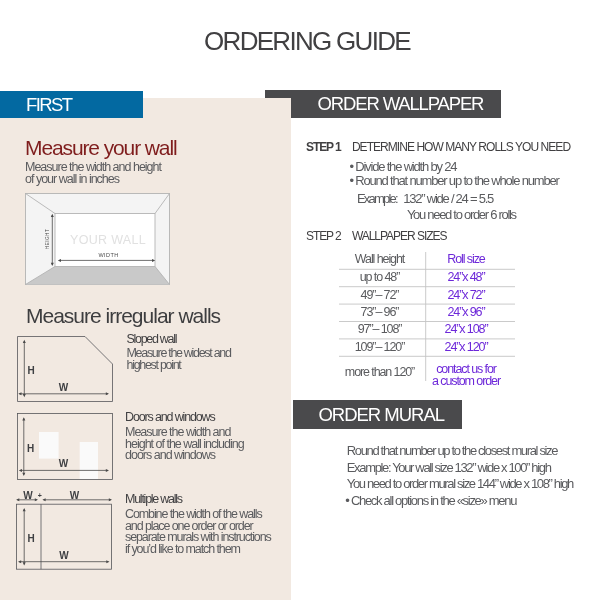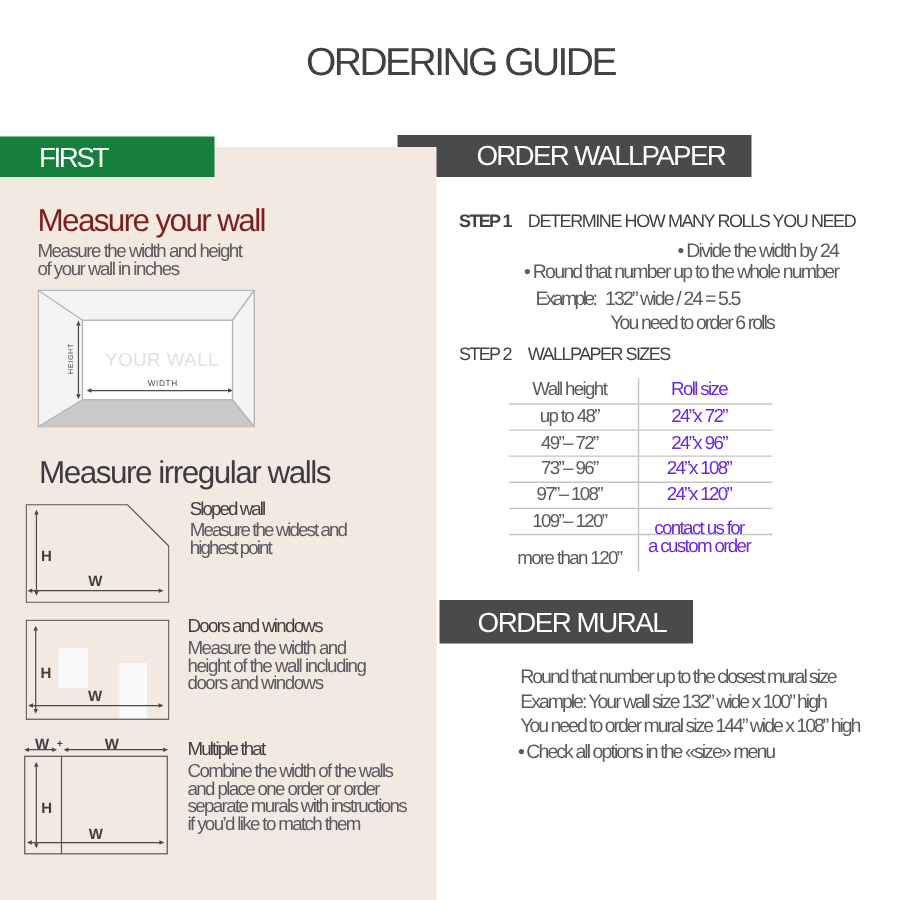--- a/index.html
+++ b/index.html
@@ -9,21 +9,21 @@
 </style>
 </head>
 <body>
 
 <div class="abs" style="left:7px;top:25.5px;width:600px;text-align:center;font-size:26px;color:#414042;letter-spacing:-1.7px;">ORDERING GUIDE</div>
 
 <div class="abs" style="left:265px;top:90px;width:236px;height:27.5px;background:#4a4a4c;"></div>
 
 <div class="abs" style="left:0;top:98px;width:291px;height:502px;background:#f2e9e1;"></div>
 
-<div class="abs" style="left:0;top:90.5px;width:142.5px;height:27px;background:#15803d;color:#fff;font-size:18.5px;line-height:27.5px;padding-left:26px;box-sizing:border-box;letter-spacing:-1.6px;">FIRST</div>
+<div class="abs" style="left:0;top:90.5px;width:142.5px;height:27px;background:#0369a1;color:#fff;font-size:18.5px;line-height:27.5px;padding-left:26px;box-sizing:border-box;letter-spacing:-1.6px;">FIRST</div>
 
 <div class="abs" style="left:317.6px;top:90px;height:27.5px;color:#fff;font-size:18.5px;line-height:28.5px;letter-spacing:-1.15px;">ORDER WALLPAPER</div>
 
 <div class="abs" style="left:25px;top:136px;font-size:21px;color:#7f1d1d;letter-spacing:-1.11px;">Measure your wall</div>
 
 <div class="abs" style="left:25px;top:162px;font-size:12.5px;line-height:11.6px;color:#5a5b5e;letter-spacing:-1.0px;">Measure the width and height<br>of your wall in inches</div>
 
 <svg class="abs" style="left:25px;top:193px;" width="145" height="92" viewBox="0 0 145 92">
 
   <rect x="0.5" y="0.5" width="144" height="91" fill="#f4f4f4" stroke="#b3b3b3" stroke-width="0.9"></rect>
@@ -124,29 +124,29 @@
 
   <text x="15.1" y="54" font-size="10" fill="#3f4043" text-anchor="middle" font-weight="bold">H</text>
 
   <line x1="3.2" y1="73.7" x2="92.3" y2="73.7" stroke="#4a4a4a" stroke-width="0.8"></line>
   <polygon points="2,73.7 5.2,72.2 5.2,75.2" fill="#4a4a4a"></polygon>
   <polygon points="93.5,73.7 90.3,72.2 90.3,75.2" fill="#4a4a4a"></polygon>
 
   <text x="47.9" y="71" font-size="10" fill="#3f4043" text-anchor="middle" font-weight="bold">W</text>
 </svg>
 
-<div class="abs" style="left:125px;top:491.5px;font-size:12.5px;color:#414042;letter-spacing:-1.25px;">Multiple that</div>
+<div class="abs" style="left:125px;top:491.5px;font-size:12.5px;color:#414042;letter-spacing:-1.25px;">Multiple walls</div>
 
 <div class="abs" style="left:125px;top:509px;font-size:12.5px;line-height:11.6px;color:#5a5b5e;letter-spacing:-1.1px;">Combine the width of the walls<br>and place one order or order<br>separate murals with instructions<br>if you’d like to match them</div>
 
 <div class="abs" style="left:306px;top:140px;font-size:12px;color:#414042;letter-spacing:-1.1px;font-weight:bold;">STEP 1</div>
 
 <div class="abs" style="left:351.9px;top:140px;font-size:12px;color:#414042;letter-spacing:-0.95px;">DETERMINE HOW MANY ROLLS YOU NEED</div>
 
-<div class="abs" style="left:349.4px;top:160px;font-size:13px;line-height:14.3px;color:#5a5b5e;letter-spacing:-1.18px;text-align:right;">• Divide the width by 24<br>• Round that number up to the whole number</div>
+<div class="abs" style="left:349.4px;top:160px;font-size:13px;line-height:14.3px;color:#5a5b5e;letter-spacing:-1.18px;">• Divide the width by 24<br>• Round that number up to the whole number</div>
 
 <div class="abs" style="left:357px;top:191px;font-size:13px;color:#5a5b5e;letter-spacing:-1.8px;text-align:right;">Example:</div>
 
 <div class="abs" style="left:403.3px;top:191px;font-size:13px;color:#5a5b5e;letter-spacing:-1.24px;">132” wide / 24 = 5.5</div>
 
 <div class="abs" style="left:406.9px;top:207px;font-size:13px;color:#5a5b5e;letter-spacing:-1.29px;">You need to order 6 rolls</div>
 
 <div class="abs" style="left:306px;top:229px;font-size:12px;color:#414042;letter-spacing:-1.1px;">STEP 2</div>
 
 <div class="abs" style="left:351.9px;top:229px;font-size:12px;color:#414042;letter-spacing:-1.03px;">WALLPAPER SIZES</div>
@@ -168,20 +168,21 @@
   <div style="height:17.4px;line-height:17.4px;">up to 48”</div>
   <div style="height:17.4px;line-height:17.4px;">49”– 72”</div>
   <div style="height:17.4px;line-height:17.4px;">73”– 96”</div>
   <div style="height:17.4px;line-height:17.4px;">97”– 108”</div>
   <div style="height:17.4px;line-height:17.4px;">109”– 120”</div>
   <div style="height:26px;line-height:26px;padding-top:3px;">more than 120”</div>
 </div>
 
 <div class="abs" style="left:421px;top:250px;width:90px;font-size:12.5px;color:#6d28d9;text-align:center;letter-spacing:-1.1px;">
   <div style="height:19.3px;line-height:19.3px;">Roll size</div>
+  <div style="height:17.4px;line-height:17.4px;">24”x 48”</div>
   <div style="height:17.4px;line-height:17.4px;">24”x 72”</div>
   <div style="height:17.4px;line-height:17.4px;">24”x 96”</div>
   <div style="height:17.4px;line-height:17.4px;">24”x 108”</div>
   <div style="height:17.4px;line-height:17.4px;">24”x 120”</div>
   <div style="line-height:11.7px;padding-top:8px;">contact us for<br>a custom order</div>
 </div>
 
 <div class="abs" style="left:292.5px;top:400px;width:169px;height:28.5px;background:#4a4a4c;"></div>
 
 <div class="abs" style="left:318.4px;top:400px;color:#fff;font-size:18.5px;line-height:29px;letter-spacing:-1.0px;">ORDER MURAL</div>

